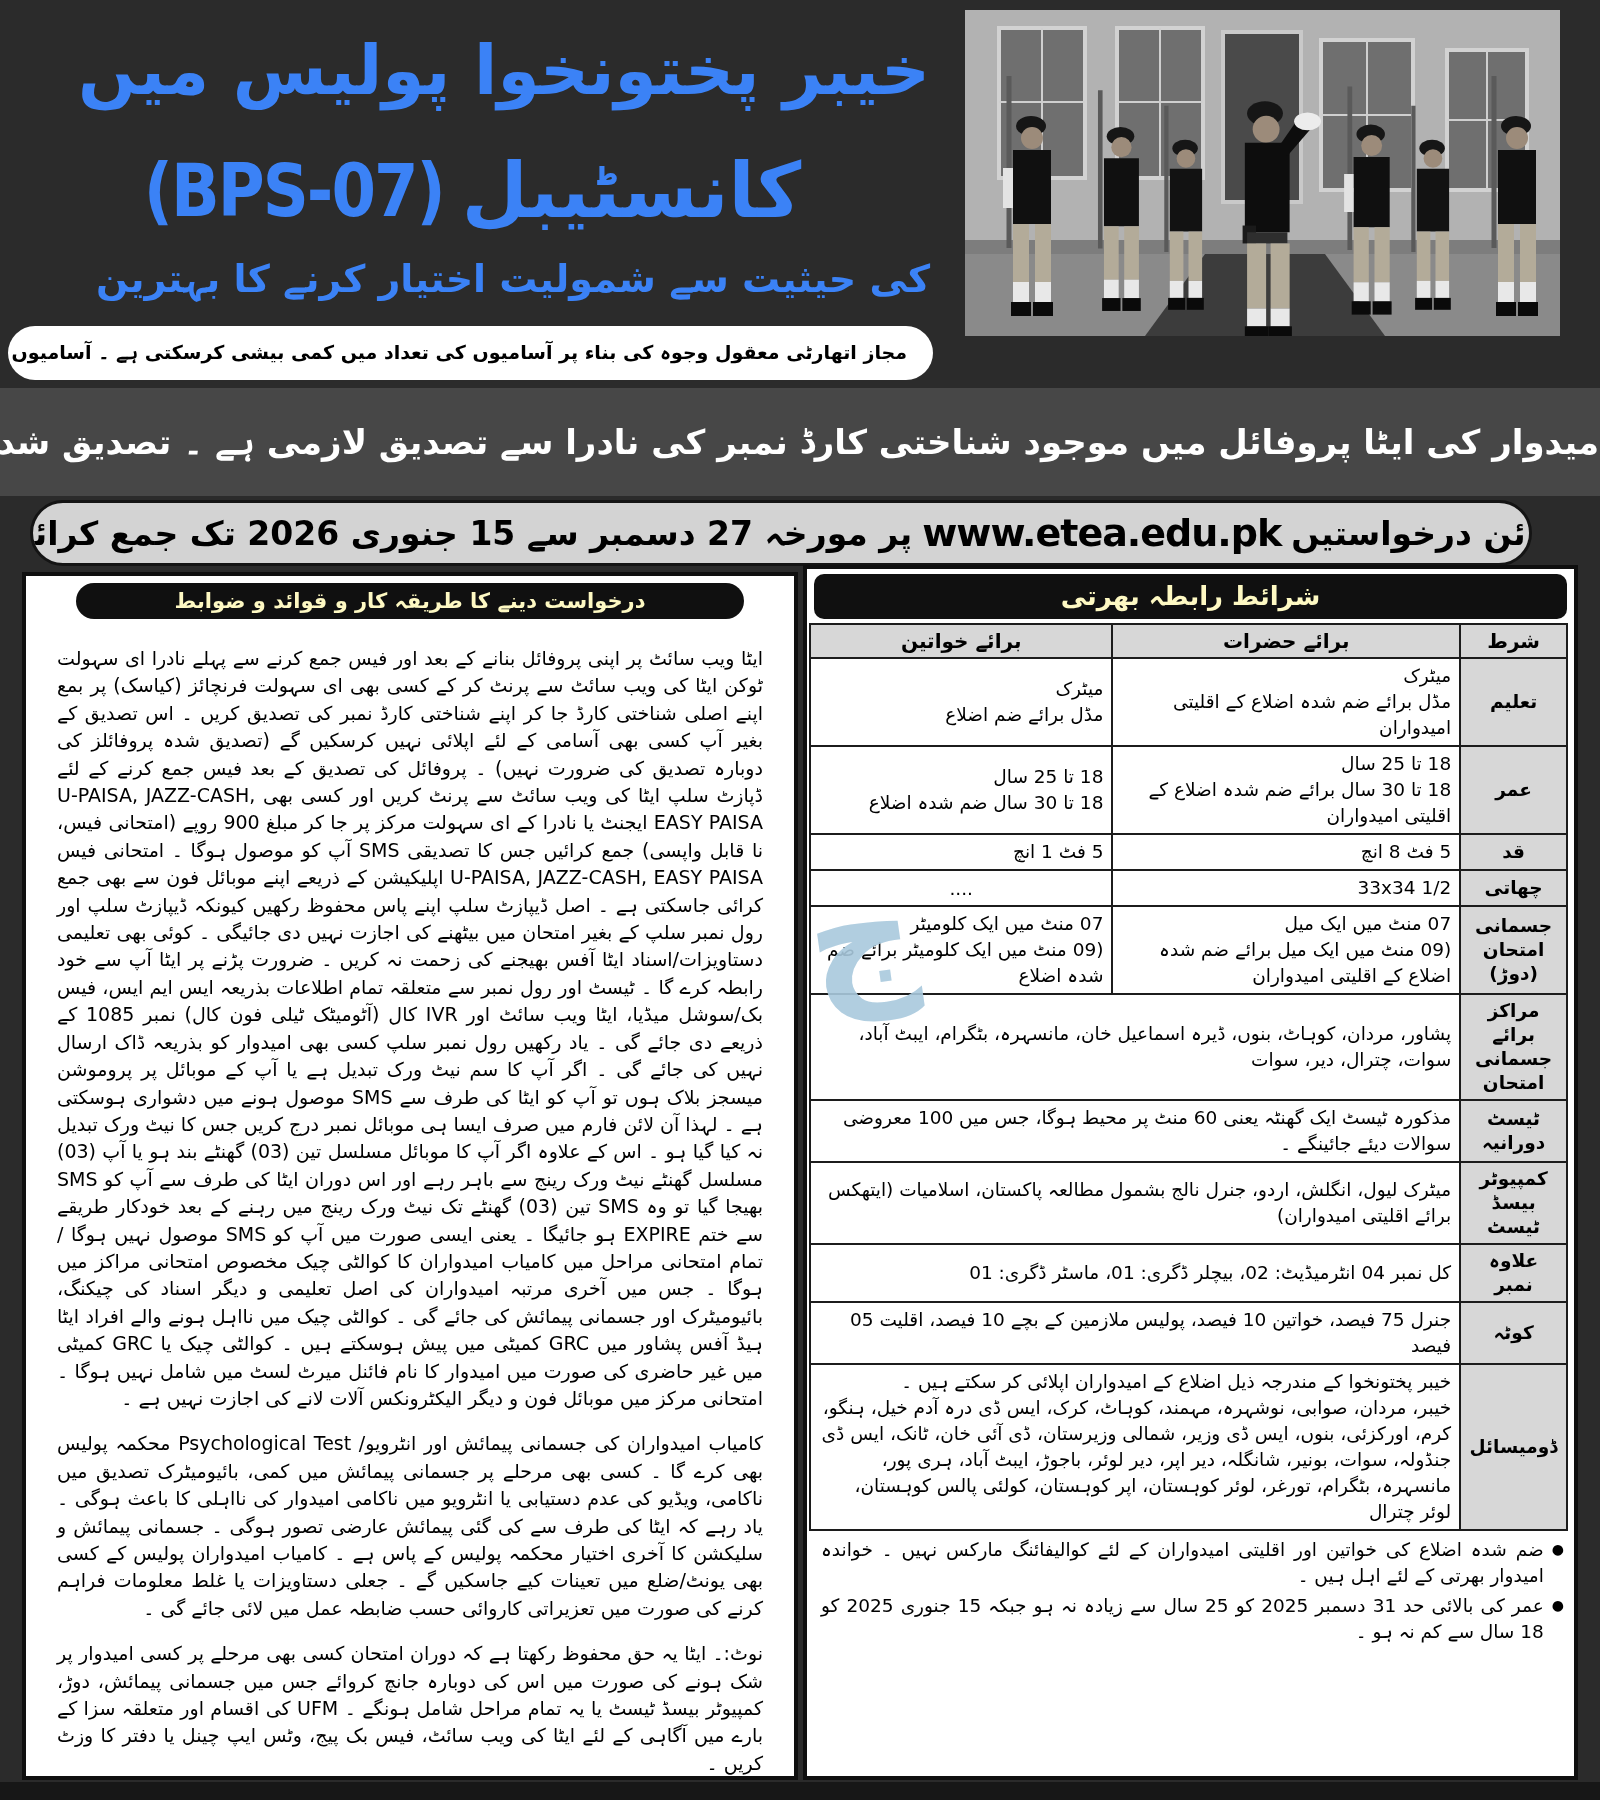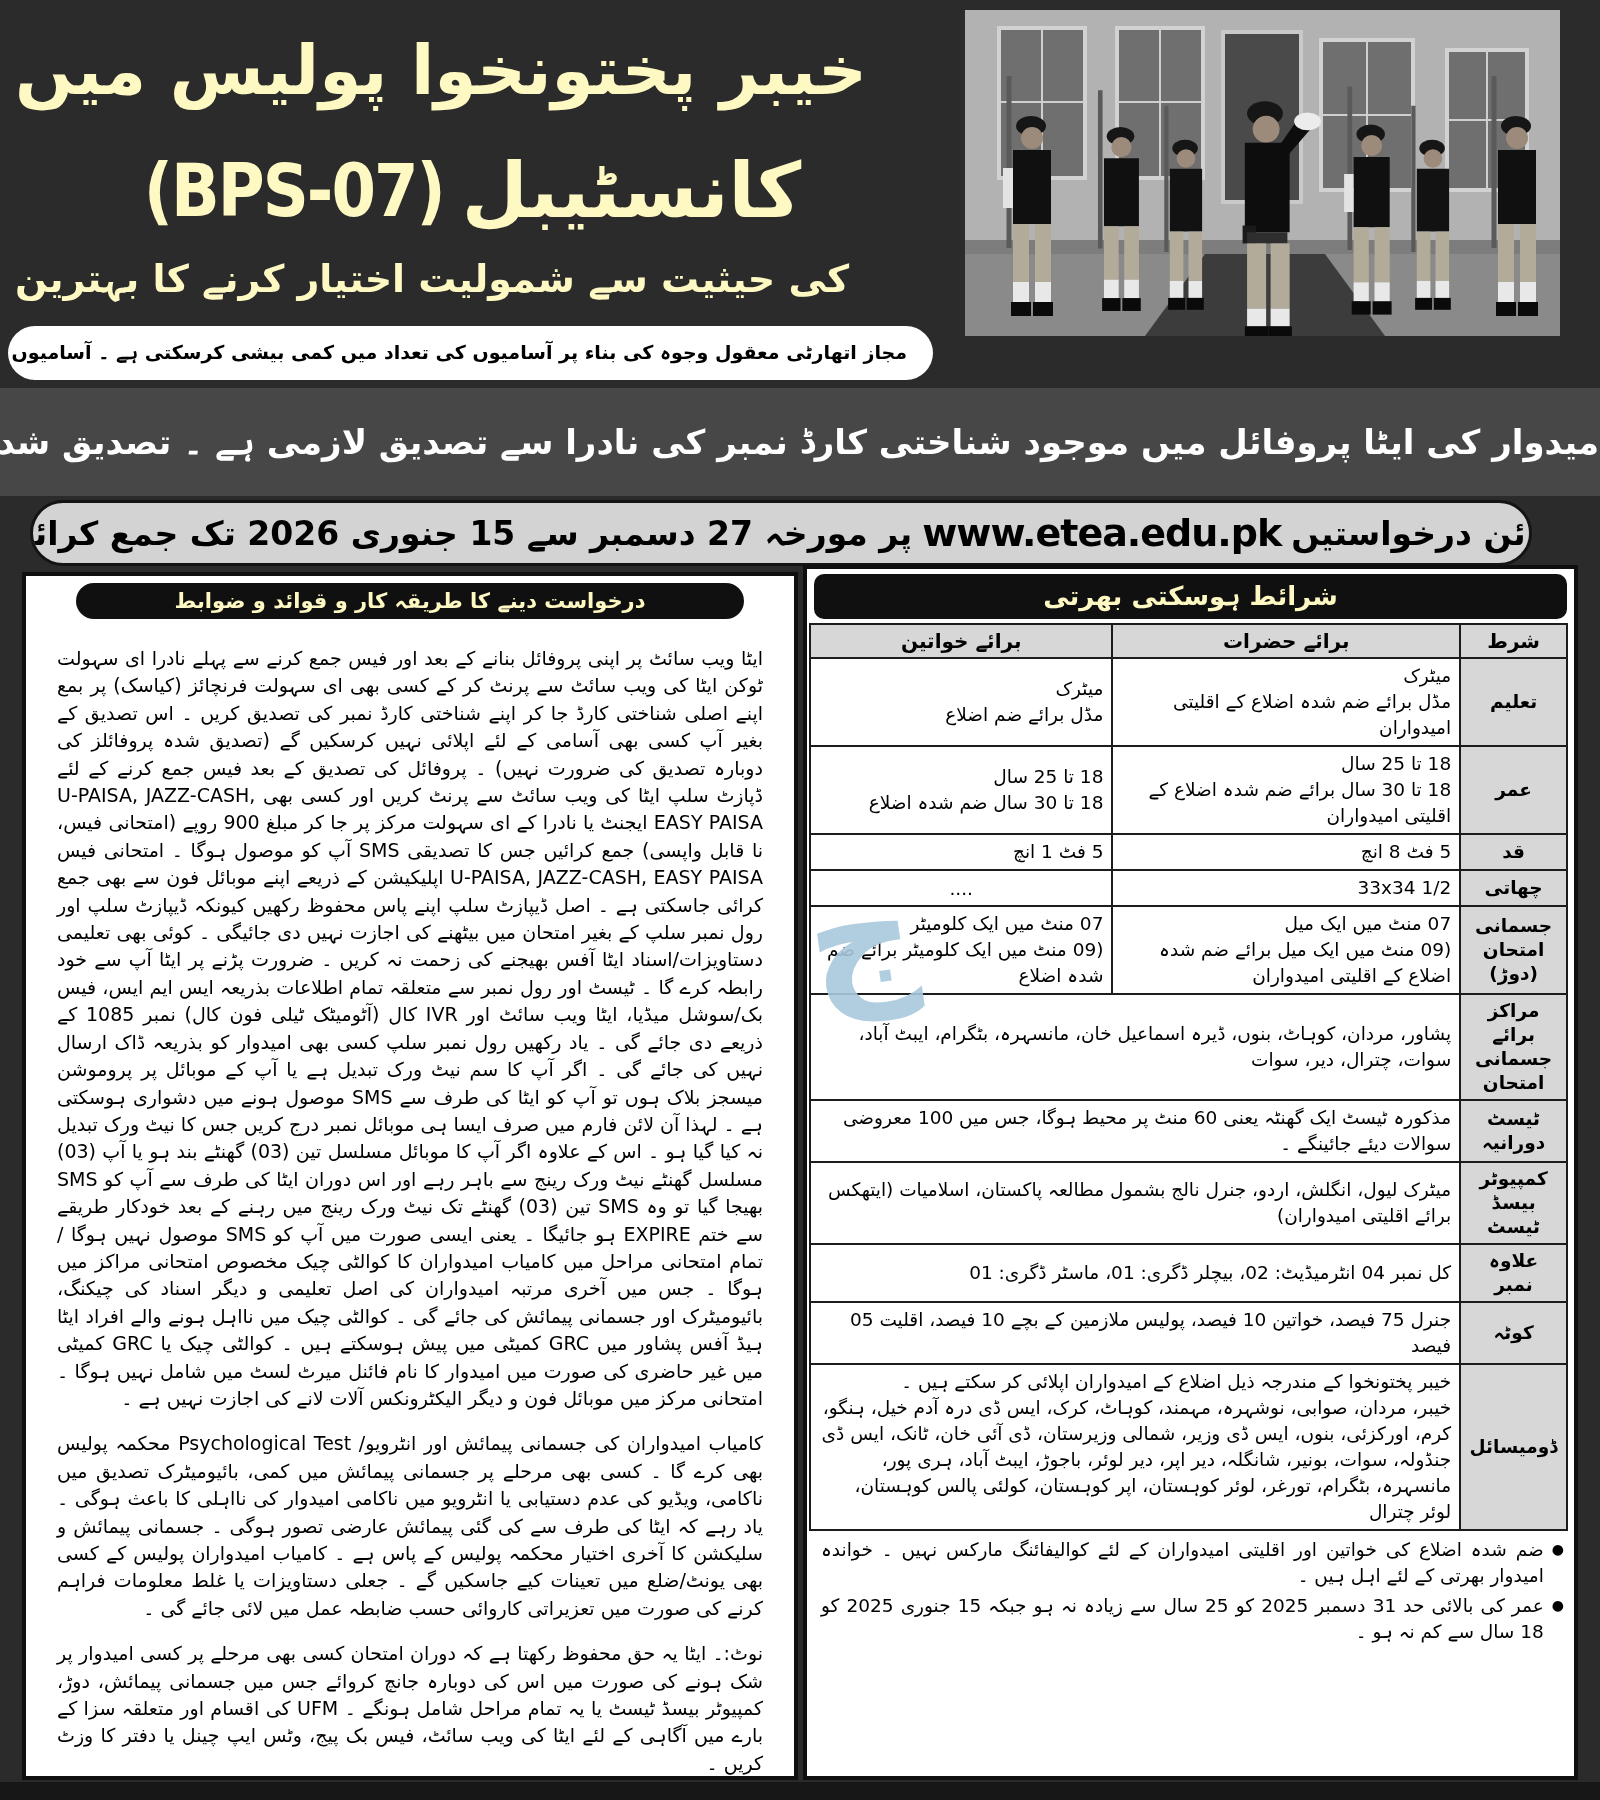--- a/index.html
+++ b/index.html
@@ -1,21 +1,21 @@
 <!DOCTYPE html>
 <html lang="ur" dir="rtl"><head>
 <meta charset="utf-8">
 <style>
   * { margin:0; padding:0; box-sizing:border-box; }
   html,body { width:1600px; height:1800px; overflow:hidden; }
   body { background:#2b2b2b; font-family:"DejaVu Sans", sans-serif; color:#000; position:relative; }
 
   
   .top-section { position:absolute; left:0; top:0; width:1600px; height:388px; background:#2b2b2b; }
-  .headline-block { position:absolute; left:15px; top:6px; width:915px; height:320px; color:#fef9c3; text-align:left; }
+  .headline-block { position:absolute; left:15px; top:6px; width:915px; height:320px; color:#3b82f6; text-align:right; }
   .h-line1 { font-size:68px; font-weight:700; line-height:130px; letter-spacing:1px; }
   .h-line2 { display:flex; direction:rtl; justify-content:center; align-items:center; gap:18px; height:110px; }
   .h-role  { font-size:76px; font-weight:700; line-height:100px; }
   .h-grade { font-size:64px; font-weight:800; font-family:"DejaVu Sans", sans-serif; letter-spacing:-2px; transform:scaleY(1.15); }
   .h-line3 { font-size:38px; font-weight:700; line-height:66px; }
   .ribbon { position:absolute; left:8px; top:326px; width:925px; height:54px; background:#fff; border-radius:27px;
             color:#000; font-size:19px; font-weight:700; text-align:center; line-height:52px; padding:0 26px;
             white-space:nowrap; overflow:hidden; }
   .photo { position:absolute; left:965px; top:10px; width:595px; height:326px; background:#8f8f8f; }
 
@@ -232,21 +232,21 @@
   </div>
   <div class="signature">محکمہ پولیس خیبر پختونخوا</div>
   <div class="slogan-pill">
     <span class="slogan">Zero Tolerance to Corruption</span>
     <span class="ref">INF(P)5560/25</span>
   </div>
 </div>
 
 <div class="panel panel-right">
   <div class="watermark">ج</div>
-  <div class="black-pill right-heading">شرائط ہوسکتی بھرتی</div>
+  <div class="black-pill right-heading">شرائط رابطہ بھرتی</div>
 
   <table class="cond">
     <tbody>
         <tr>
       <th>شرط</th>
       <th style="width:345px">برائے حضرات</th>
       <th style="width:300px">برائے خواتین</th>
     </tr>
     <tr class="tall">
       <td class="cond-name">تعلیم</td>

